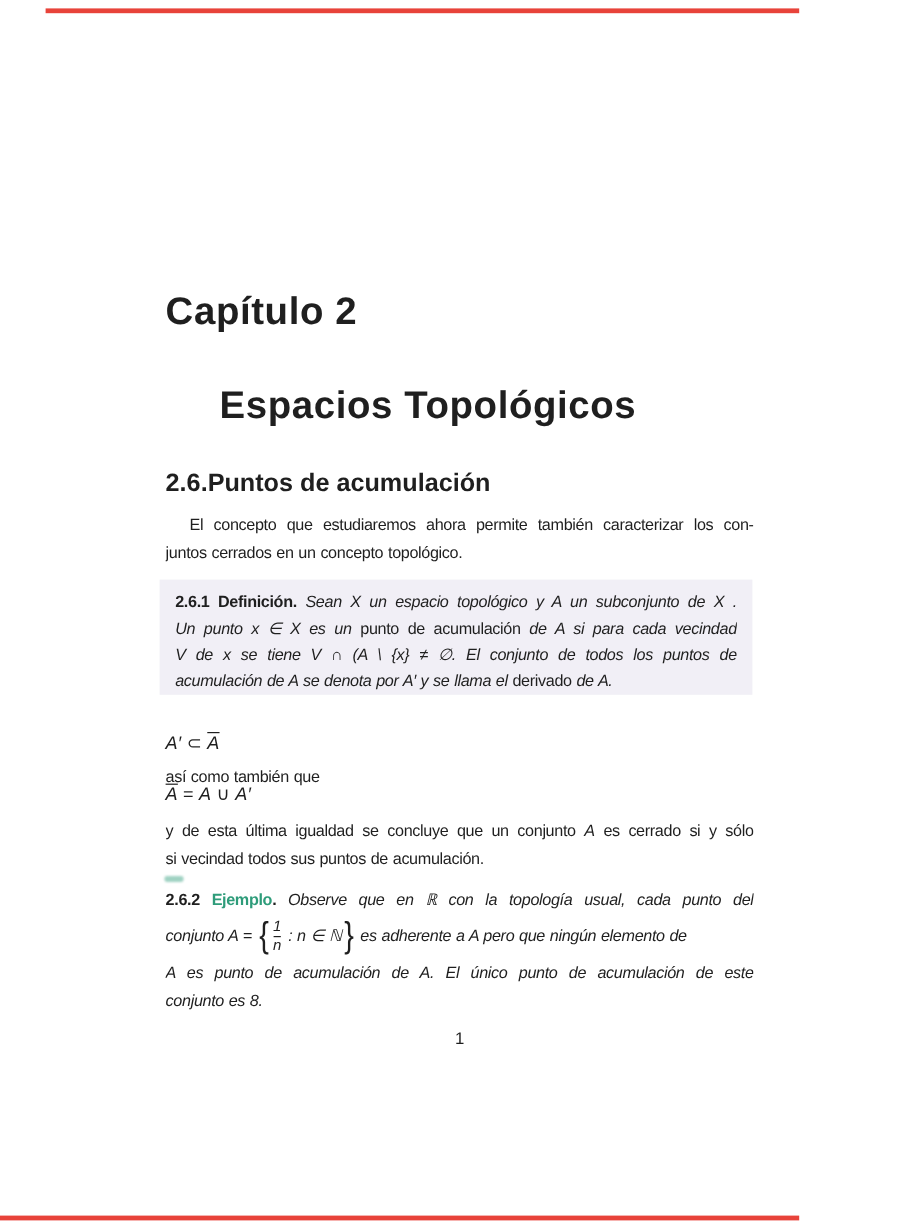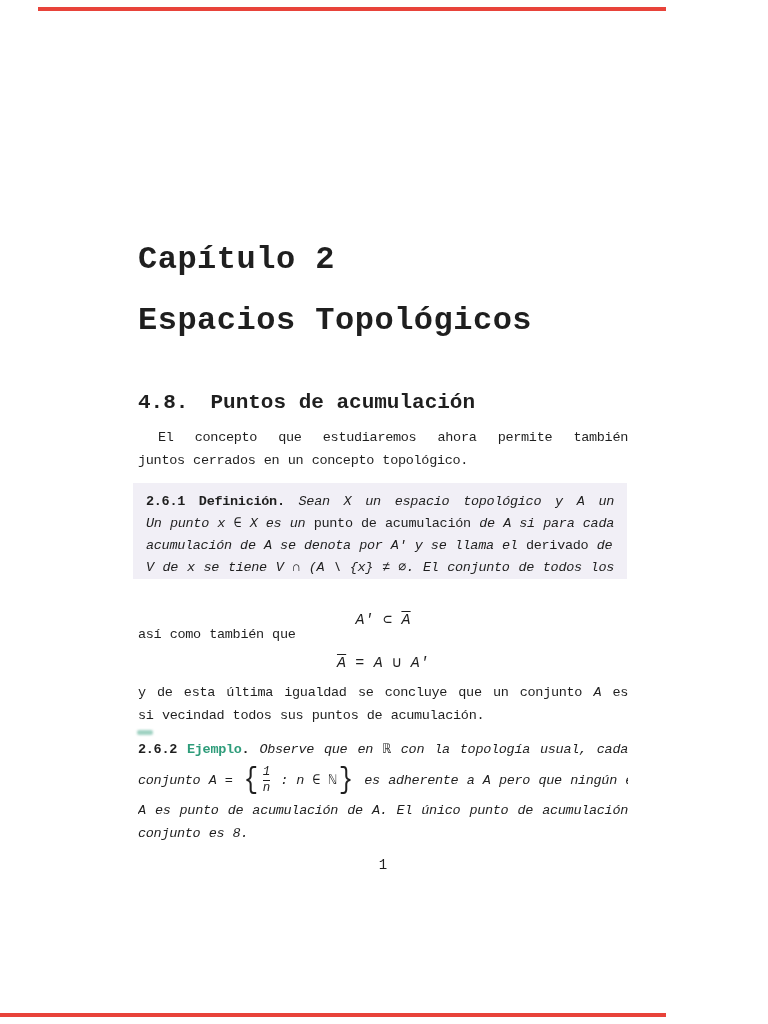--- a/index.html
+++ b/index.html
@@ -1,55 +1,55 @@
 <!DOCTYPE html>
 <html style="--ink: #1f1f1f; --red: #e8433a; --green: #2e9c7a; --boxbg: #f1eff6;"><head>
 <meta charset="utf-8">
 <style>
   html,body{margin:0;padding:0;background:#ffffff;}
   .page{
     position:relative;width:666px;height:1024px;background:#ffffff;overflow:hidden;
-    font-family:Liberation Mono, monospace;color:var(--ink,#1f1f1f);
+    font-family:Liberation Sans, sans-serif;color:var(--ink,#1f1f1f);
   }
   .rule{position:absolute;background:var(--red,#e8433a);height:4px;}
   .rule-top{top:7px;left:38px;width:730px;}
   .rule-bottom{top:1013px;left:0;width:731px;}
 
   .chapter{
     position:absolute;left:138px;width:520px;margin:0;
     font-size:32px;font-weight:bold;letter-spacing:.5px;line-height:1.1;
   }
   .chapter.line1{top:242px;}
-  .chapter.line2{top:303px;}
+  .chapter.line2{top:320px;margin-left:45px;}
 
   .section{position:absolute;left:138px;top:390px;width:520px;margin:0;
     font-size:21px;font-weight:bold;line-height:1.2;}
-  .section .sectitle{margin-left:22px;}
+  .section .sectitle{}
 
   .body-text{font-size:13.5px;letter-spacing:-0.3px;word-spacing:.5px;line-height:23px;}
   .block{position:absolute;left:138px;width:490px;}
 
   .line{height:23px;overflow:hidden;}
   .jline{text-align:justify;}
   .jline::after{content:"";display:inline-block;width:100%;height:0;}
   .indent{text-indent:20px;}
 
   .intro{top:426px;}
 
   .defbox{
     position:absolute;left:133px;top:483px;width:494px;height:96px;
     box-sizing:border-box;background:var(--boxbg,#f1eff6);
     padding:8px 13px 0 13px;
     font-size:13.5px;letter-spacing:-0.3px;word-spacing:.5px;line-height:22px;
   }
   .defbox .line{height:22px;}
 
   .lead{top:594px;}
-  .between{top:623px;}
-  .formula{position:absolute;left:138px;width:490px;text-align:center;
+  .between{top:636px;}
+  .formula{position:absolute;left:138px;width:490px;
     font-size:15px;letter-spacing:.2px;}
   .formula1{top:610px;}
   .formula2{top:653px;}
   .conclusion{top:681px;}
 
   .example{top:738px;}
   .ex-frac-line{height:38px;line-height:38px;overflow:hidden;white-space:nowrap;}
   .brace{display:inline-block;vertical-align:middle;font-size:30px;font-weight:300;
     transform:scaleX(.8);margin:0 1px;}
   .frac{display:inline-block;vertical-align:middle;text-align:left;
@@ -72,32 +72,32 @@
 <body>
 
 <div class="page">
 
   <div class="rule rule-top"></div>
   <div class="rule rule-bottom"></div>
 
   <h1 class="chapter line1">Capítulo 2</h1>
   <h1 class="chapter line2">Espacios Topológicos</h1>
 
-  <h2 class="section"><span class="secnum">4.8.</span><span class="sectitle">Puntos de acumulación</span></h2>
+  <h2 class="section"><span class="secnum">2.6.</span><span class="sectitle">Puntos de acumulación</span></h2>
 
   <div class="block body-text intro">
     <div class="line jline indent">El concepto que estudiaremos ahora permite también caracterizar los con-</div>
     <div class="line">juntos cerrados en un concepto topológico.</div>
   </div>
 
   <div class="defbox">
     <div class="line jline"><span class="run bf">2.6.1 Definición.</span><span class="run rm"> </span><span class="run it">Sean X un espacio topológico y A un subconjunto de X .</span></div>
     <div class="line jline"><span class="run it">Un punto x ∈ X es un </span><span class="run rm">punto de acumulación</span><span class="run it"> de A si para cada vecindad</span></div>
+    <div class="line jline"><span class="run it">V de x se tiene V ∩ (A \ {x} ≠ ∅. El conjunto de todos los puntos de</span></div>
     <div class="line"><span class="run it">acumulación de A se denota por A′ y se llama el </span><span class="run rm">derivado</span><span class="run it"> de A.</span></div>
-    <div class="line jline"><span class="run it">V de x se tiene V ∩ (A \ {x} ≠ ∅. El conjunto de todos los puntos de</span></div>
   </div>
 
 
   <div class="formula formula1"><span class="run it">A′ </span><span class="run rm">⊂ </span><span class="run it ol">A</span></div>
 
   <div class="block body-text between">
     <div class="line">así como también que</div>
   </div>
 
   <div class="formula formula2"><span class="run it ol">A</span><span class="run rm"> = </span><span class="run it">A</span><span class="run rm"> ∪ </span><span class="run it">A′</span></div>

